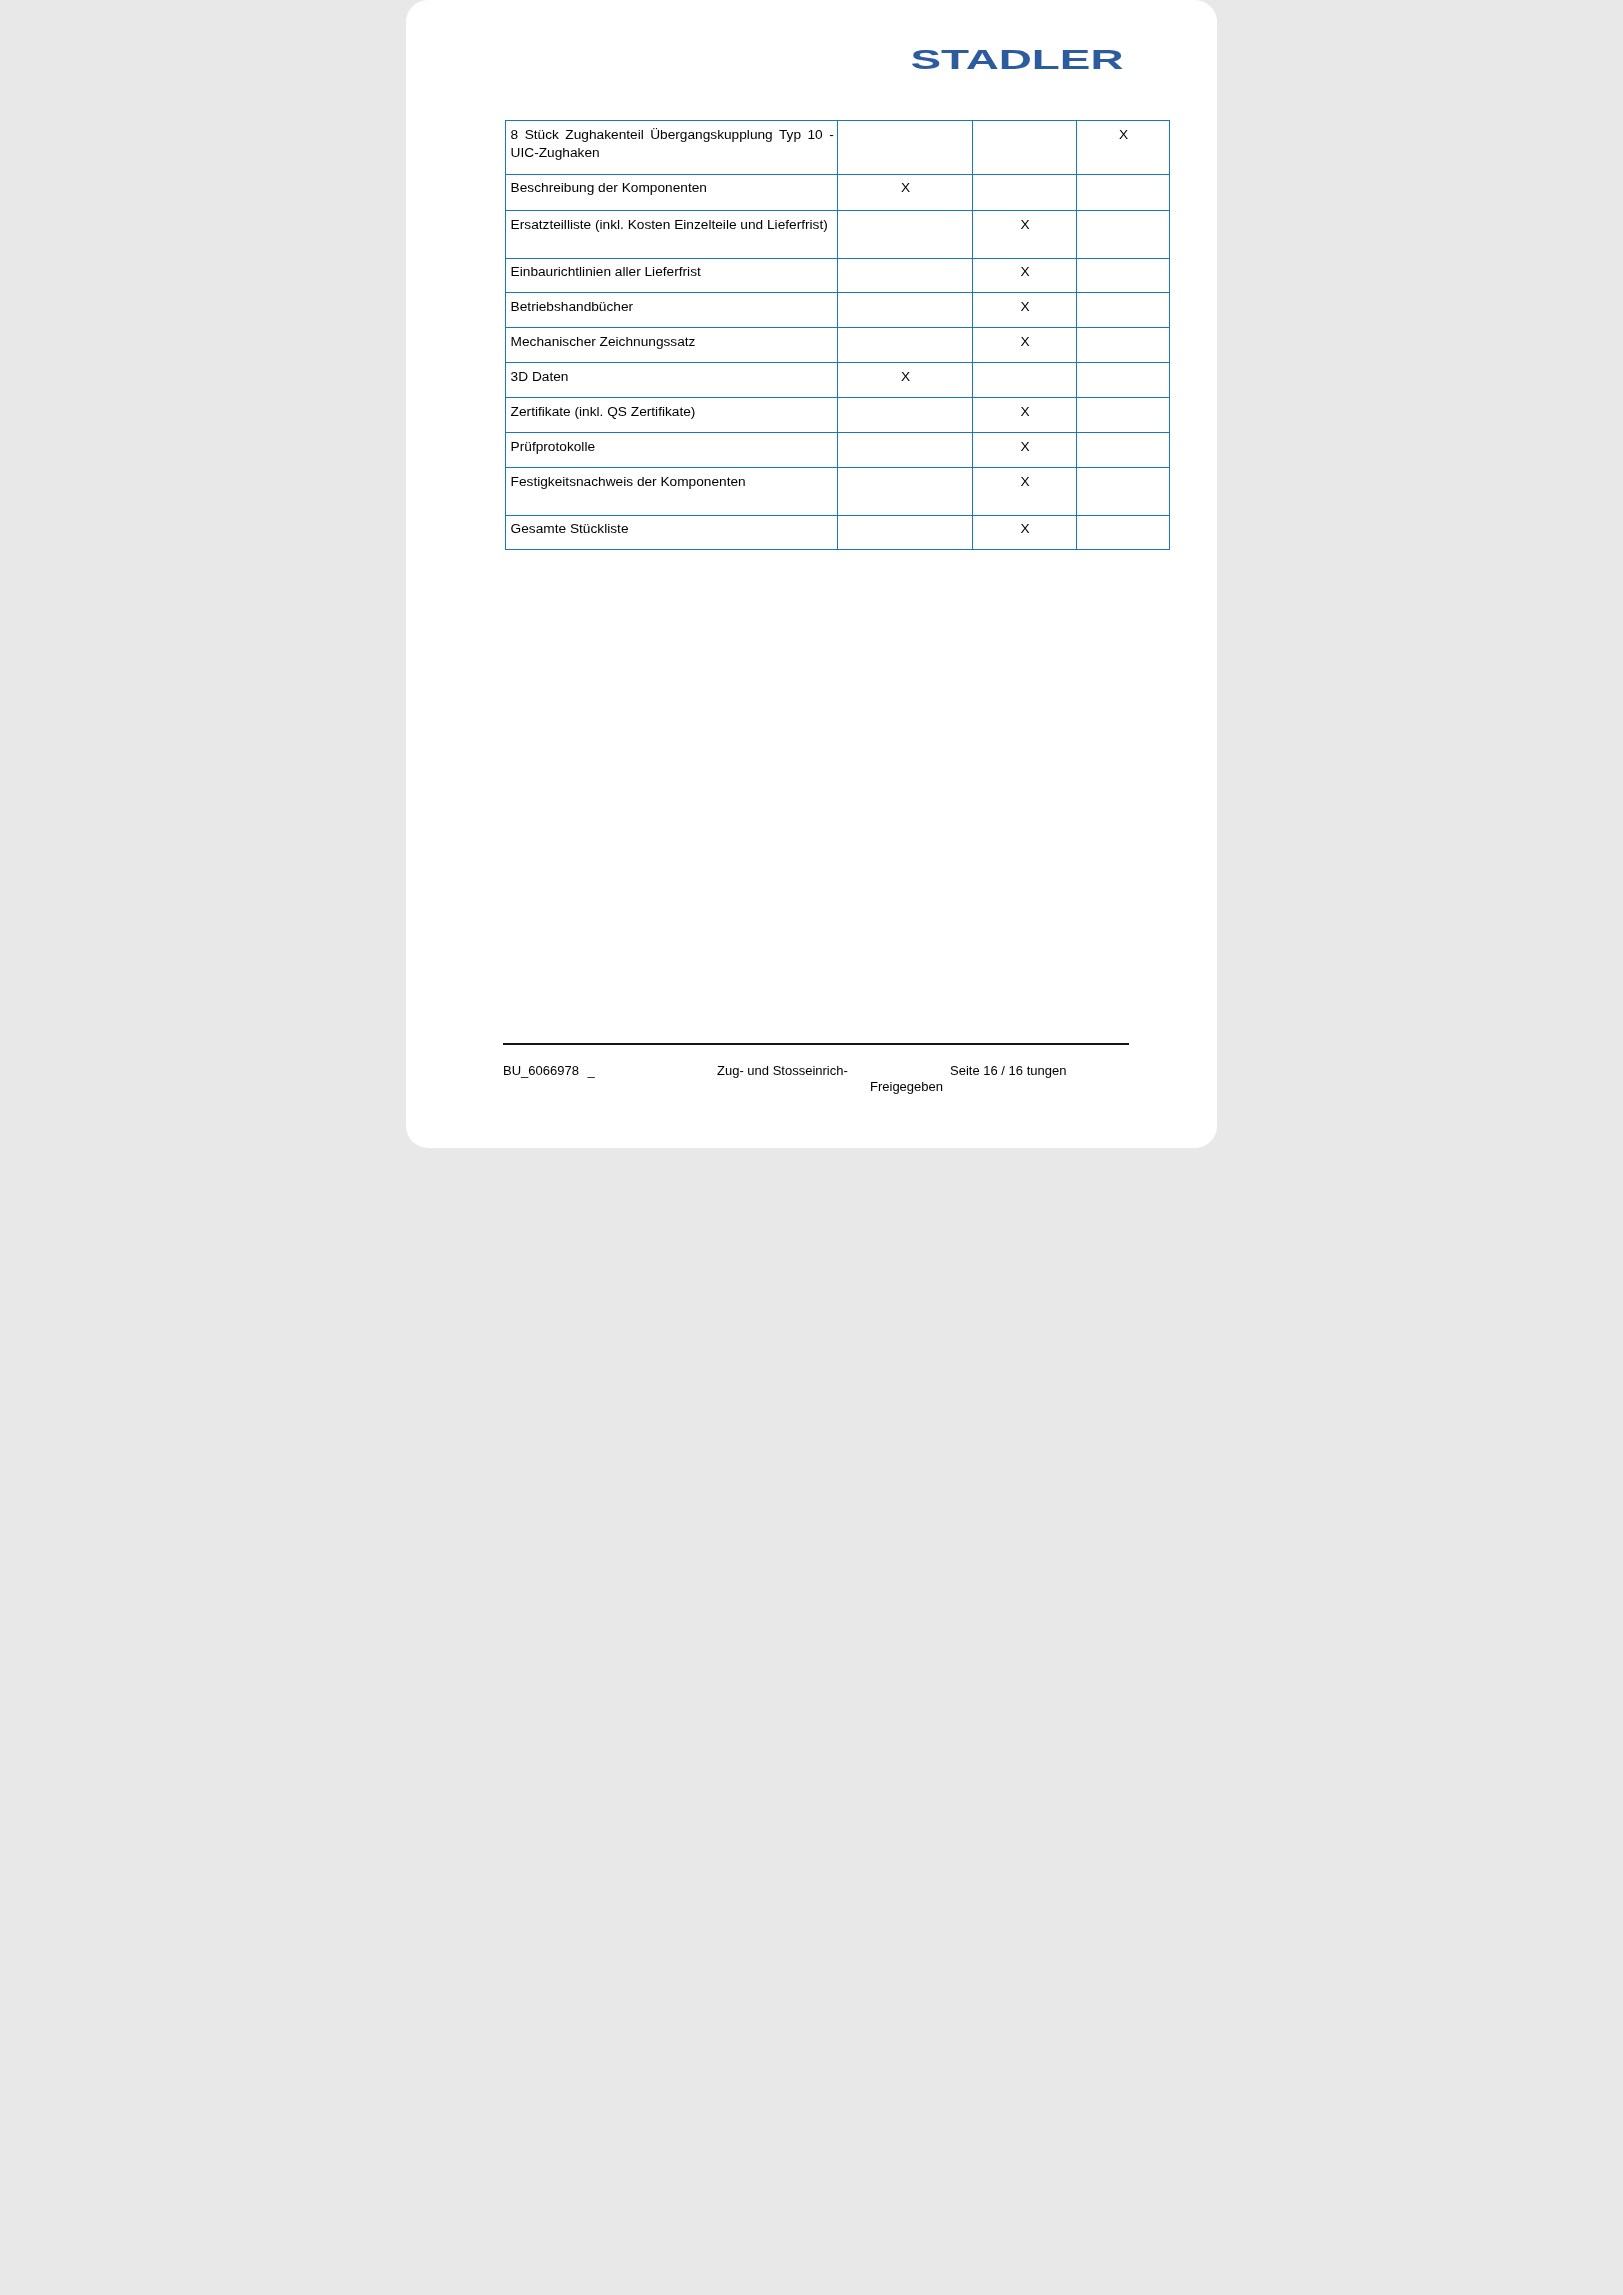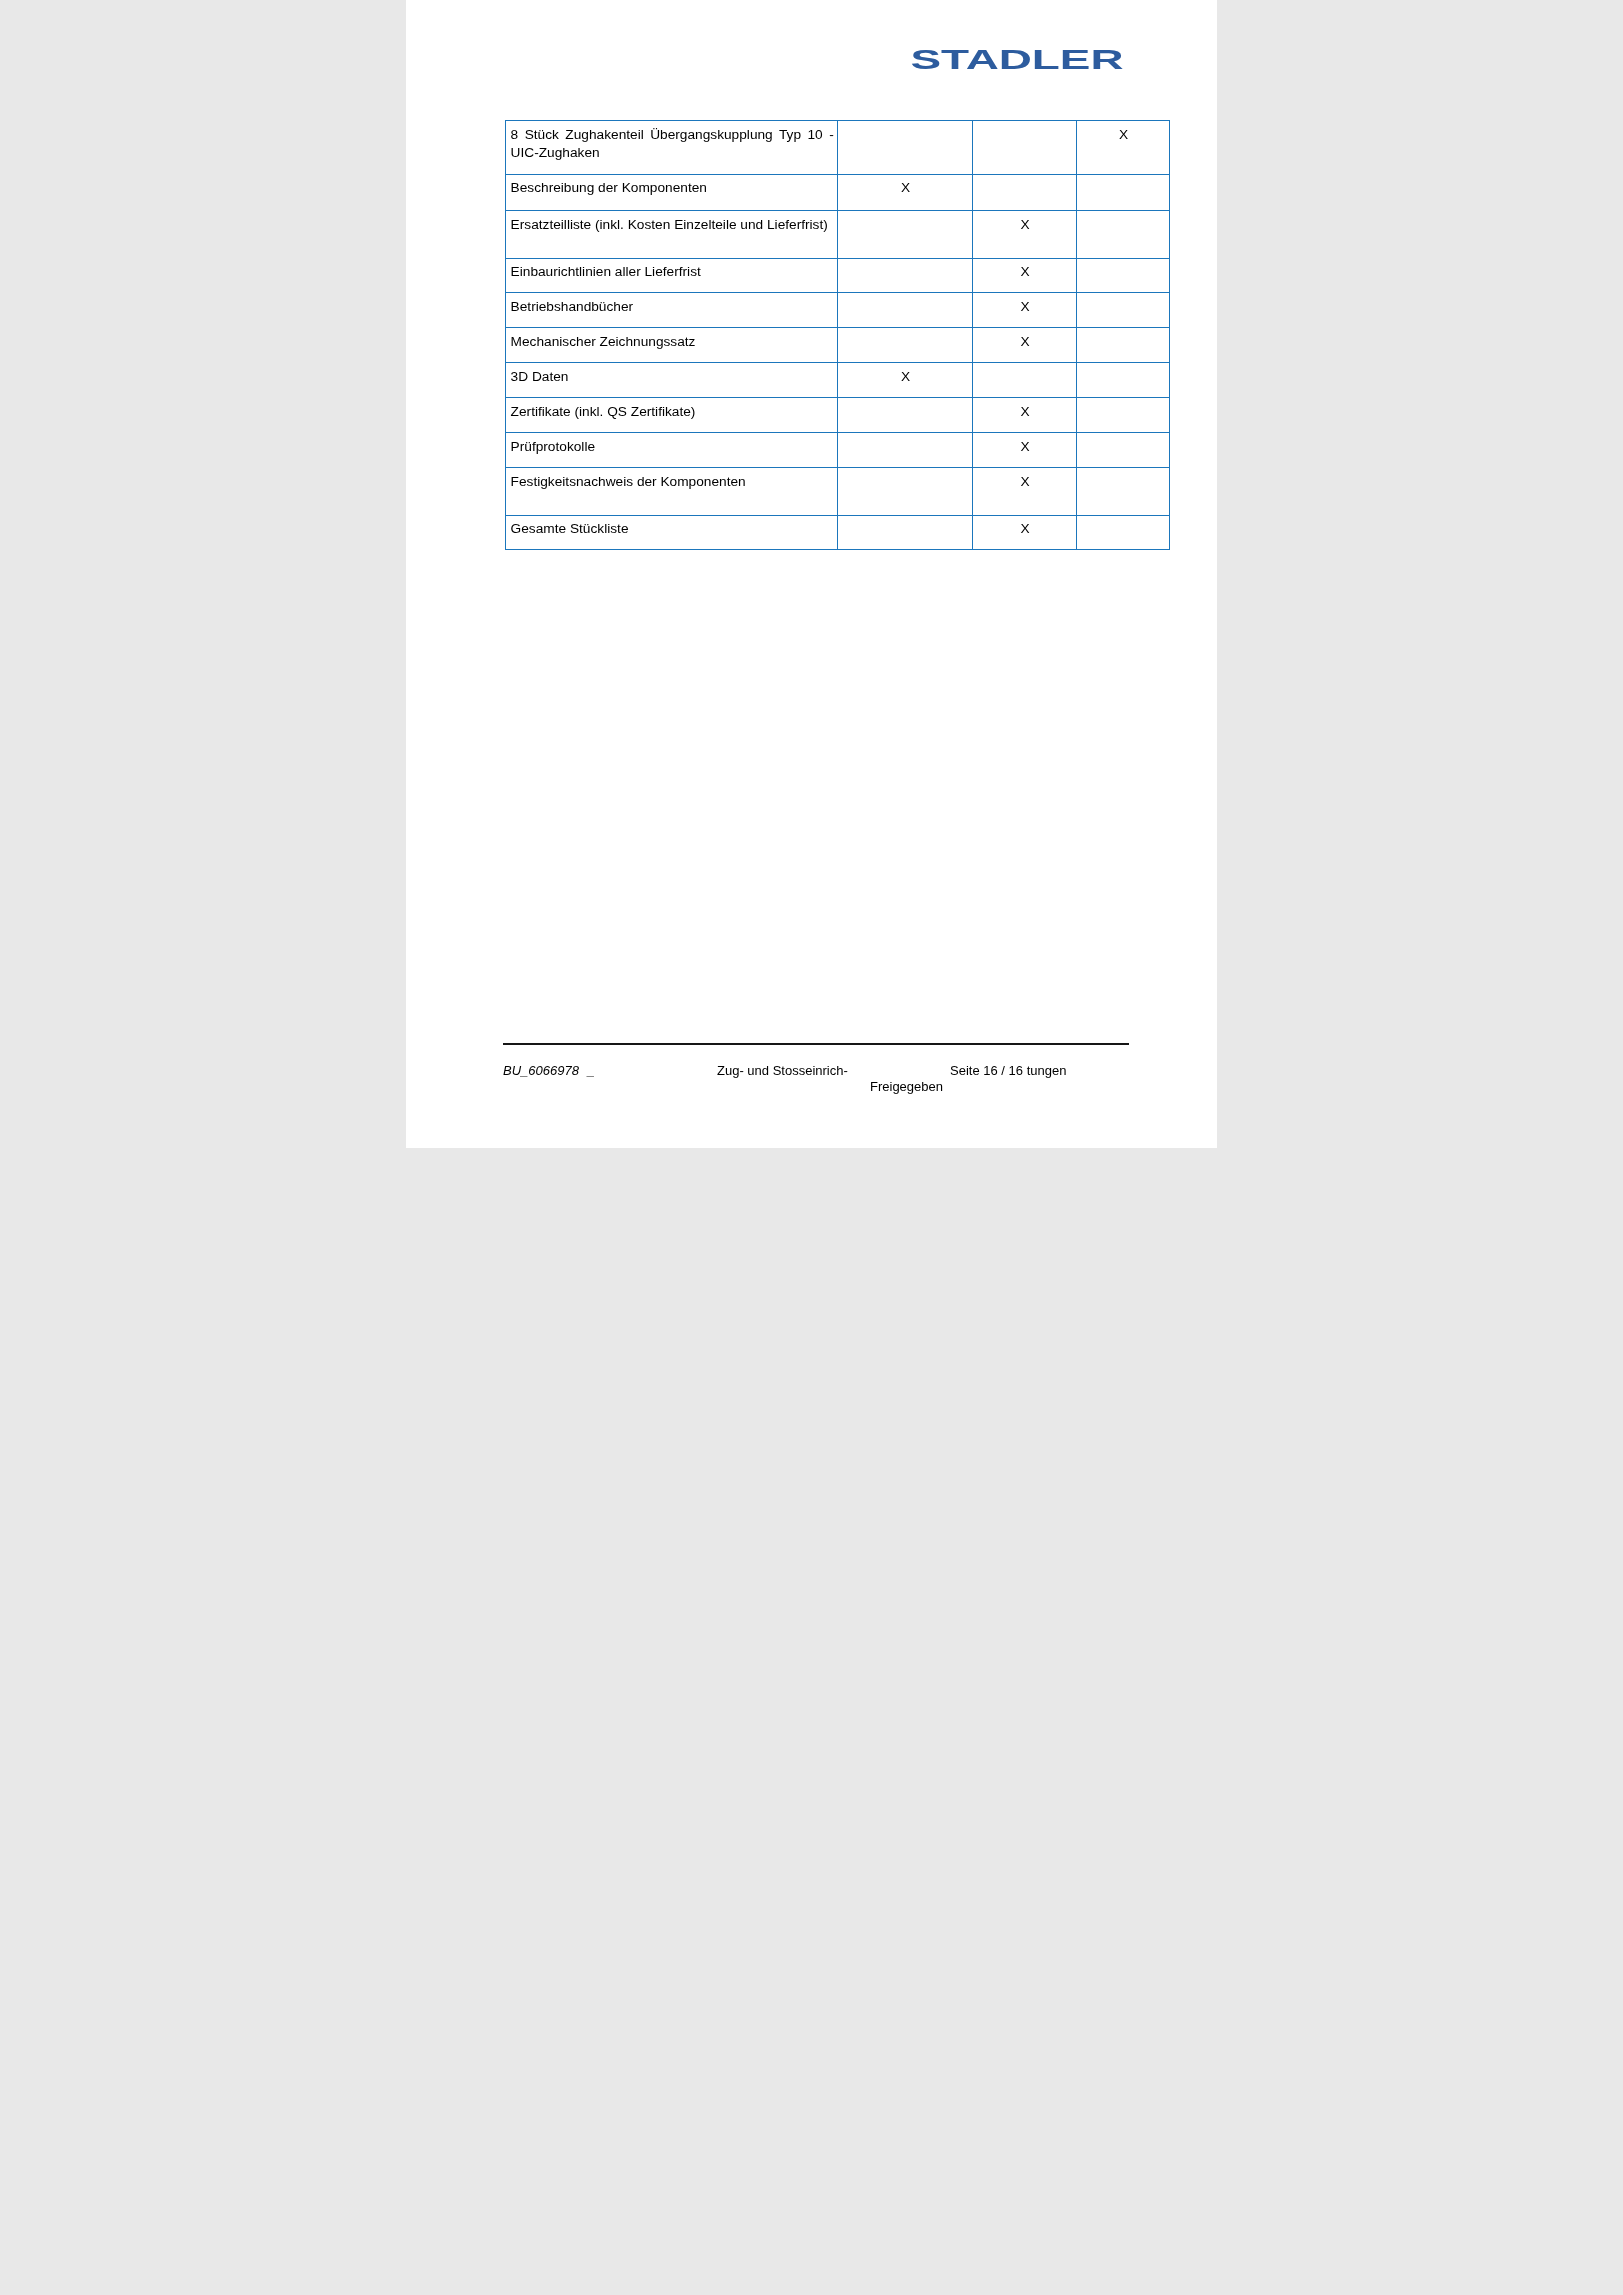--- a/index.html
+++ b/index.html
@@ -4,20 +4,21 @@
 <style>
   html,body { margin:0; padding:0; background:#e8e8e8; }
   .page {
     position:relative;
     width:811px; height:1148px;
     margin:0 auto;
     background:#ffffff;
     font-family:"Liberation Sans", sans-serif;
     color:#000;
     overflow:hidden;
+    border-radius:22px;
   }
 
   
   .logo { position:absolute; left:503px; top:44px; width:216px; height:31px; }
 
   
   table.matrix {
     position:absolute; left:99px; top:120px;
     width:665px;
     border-collapse:collapse; table-layout:fixed;
@@ -42,21 +43,21 @@
   
   .footer-rule {
     position:absolute; left:97px; top:1043px;
     width:626px; height:1.6px; background:#161616;
   }
   .footer {
     position:absolute; left:0; top:1063px; width:100%;
     font-size:13px; line-height:1.2;
   }
   .footer > span { position:absolute; top:0; white-space:nowrap; }
-  .f-doc   { left:97px;font-style:italic; }
+  .f-doc   { left:97px; }
   .f-title { left:311px; }
   .f-status{ left:464px;margin-top:16px; }
   .f-page  { left:544px; }
   .doc-suffix { margin-left:8.5px; }
 </style>
 </head>
 <body>
 
 <div class="page">
 

